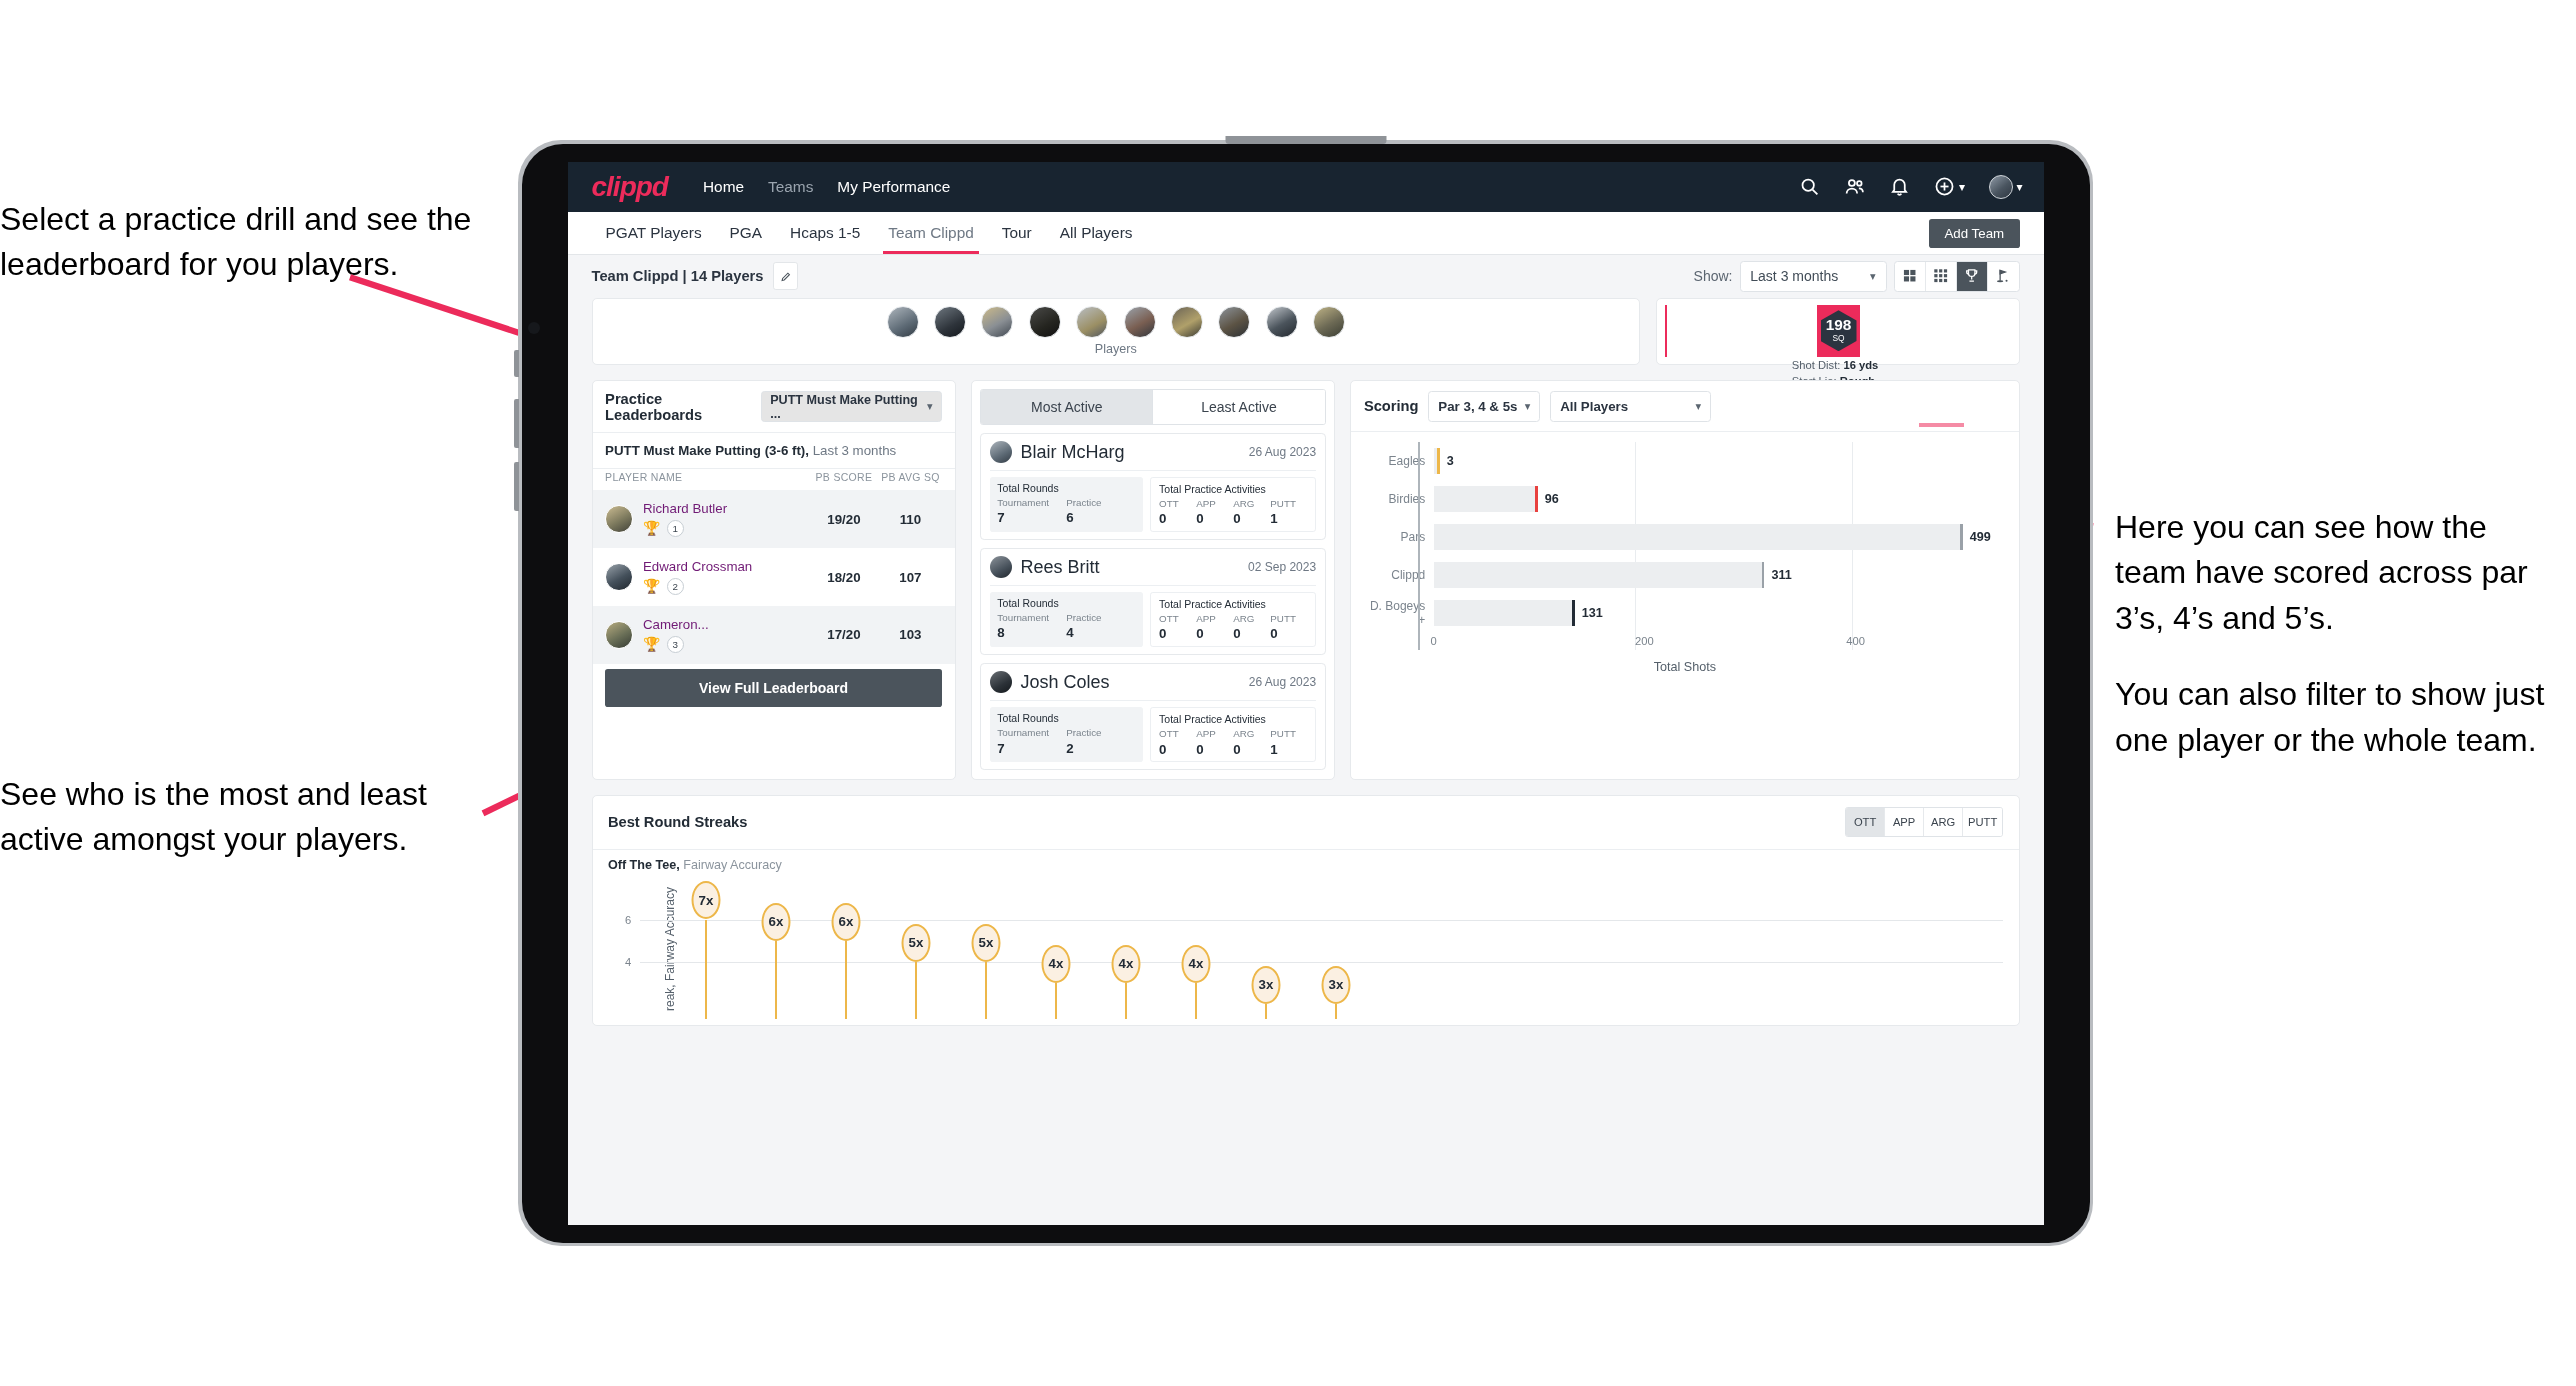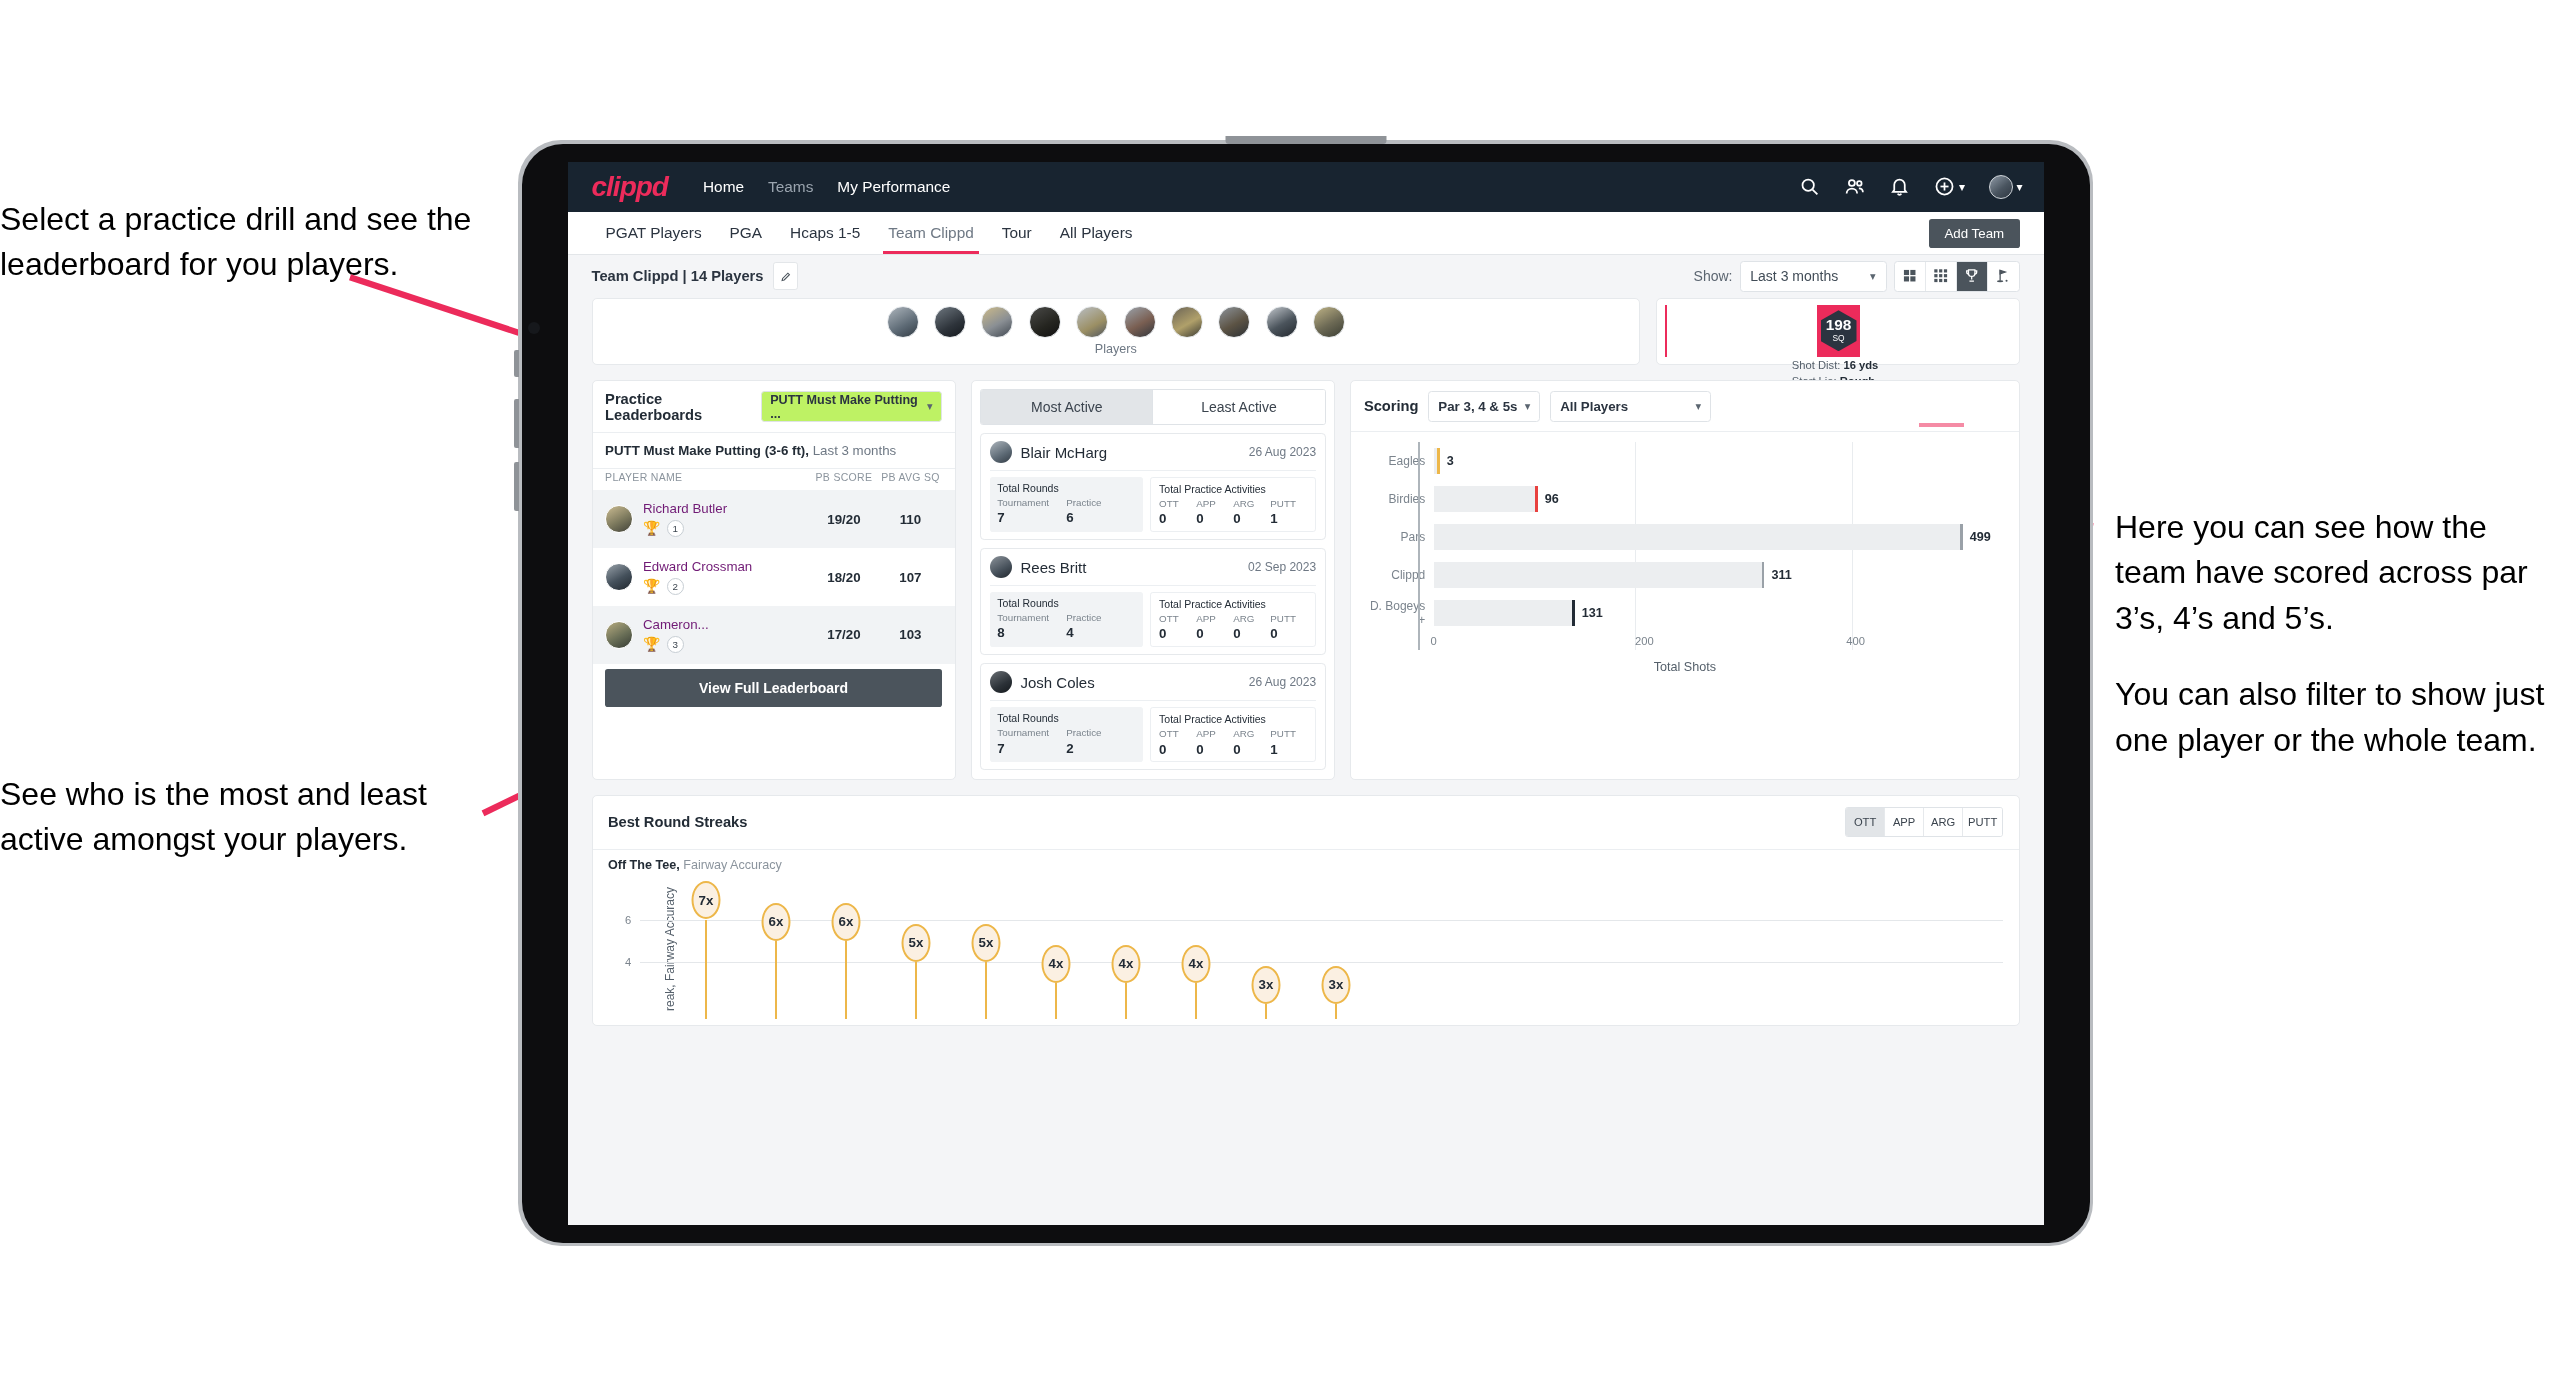--- a/index.html
+++ b/index.html
@@ -182,21 +182,21 @@
   .yd-circle .u { font-size: 9px; color: #55606b; }
   #yd-bar { width: 45px; height: 3.5px; background: #ec2b5b; opacity: .55; }
 
   #row-mid { display: flex; gap: 15.4px; margin-bottom: 15.4px; }
 
   
   #lb-card { width: 364px; }
   #lb-head { display: flex; align-items: center; padding: 9.8px 12.6px; }
   #lb-title { font-size: 14.7px; font-weight: 700; color: #232c36; }
   #drill-select {
-    margin-left: auto; width: 184px; height: 31px; background: #bef264;
+    margin-left: auto; width: 184px; height: 31px; background: #e5e5e5;
     border: 0.7px solid #dfe3e7; border-radius: 3.5px; display: flex; align-items: center;
     padding: 0 8.4px; font-size: 12.6px; font-weight: 700; color: #2b3440;
   }
   #drill-select .cv { margin-left: auto; font-weight: 400; color: #5b6570; font-size: 11.2px; }
   .hr { height: 0.7px; background: #ebeef1; }
   #lb-sub { padding: 9.8px 12.6px; font-size: 13.3px; color: #6e7884; }
   #lb-sub b { color: #232c36; }
   #lb-colhead { display: flex; padding: 2.8px 12.6px 7px; font-size: 10.5px; color: #8b949d; letter-spacing: 0.3px; }
   .c-name { flex: 1 1 auto; }
   .c-score { width: 70px; text-align: center; }
@@ -229,21 +229,21 @@
   #act-tabs { display: flex; border: 0.7px solid #dfe3e7; border-radius: 2.8px; overflow: hidden; }
   .act-tab {
     flex: 1; height: 34px; display: flex; align-items: center; justify-content: center;
     font-size: 14px; color: #3b444e; background: #fff;
   }
   .act-tab.sel { background: #e2e5e8; }
   .act-tab:first-child { border-right: 0.7px solid #dfe3e7; }
   .act-item { border: 0.7px solid #e6e9ec; border-radius: 4.2px; margin-top: 7.7px; padding: 7px 8.4px; }
   .act-top { display: flex; align-items: center; padding-bottom: 6.3px; }
   .act-av { width: 22.4px; height: 22.4px; border-radius: 50%; margin-right: 8.4px; }
-  .act-name { font-size: 15px; color: #232c36; }
+  .act-name { font-size: 18px; color: #232c36; }
   .act-date { margin-left: auto; font-size: 12px; color: #6e7884; }
   .act-body { display: flex; gap: 7.7px; border-top: 0.7px solid #eceff2; padding-top: 6.3px; }
   .box-rounds { background: #f1f3f5; border-radius: 2.8px; padding: 4.9px 7.7px; width: 153px; }
   .box-acts { border: 0.7px solid #eceff2; border-radius: 2.8px; padding: 4.9px 7.7px; flex: 1; }
   .bx-title { font-size: 10.5px; font-weight: 400; color: #232c36; margin-bottom: 3.5px; }
   .bx-cols { display: flex; }
   .bx-col { flex: 1; }
   .bx-k { font-size: 9.8px; color: #7b848d; }
   .bx-v { font-size: 13.3px; font-weight: 700; color: #232c36; margin-top: 2.1px; }
 

